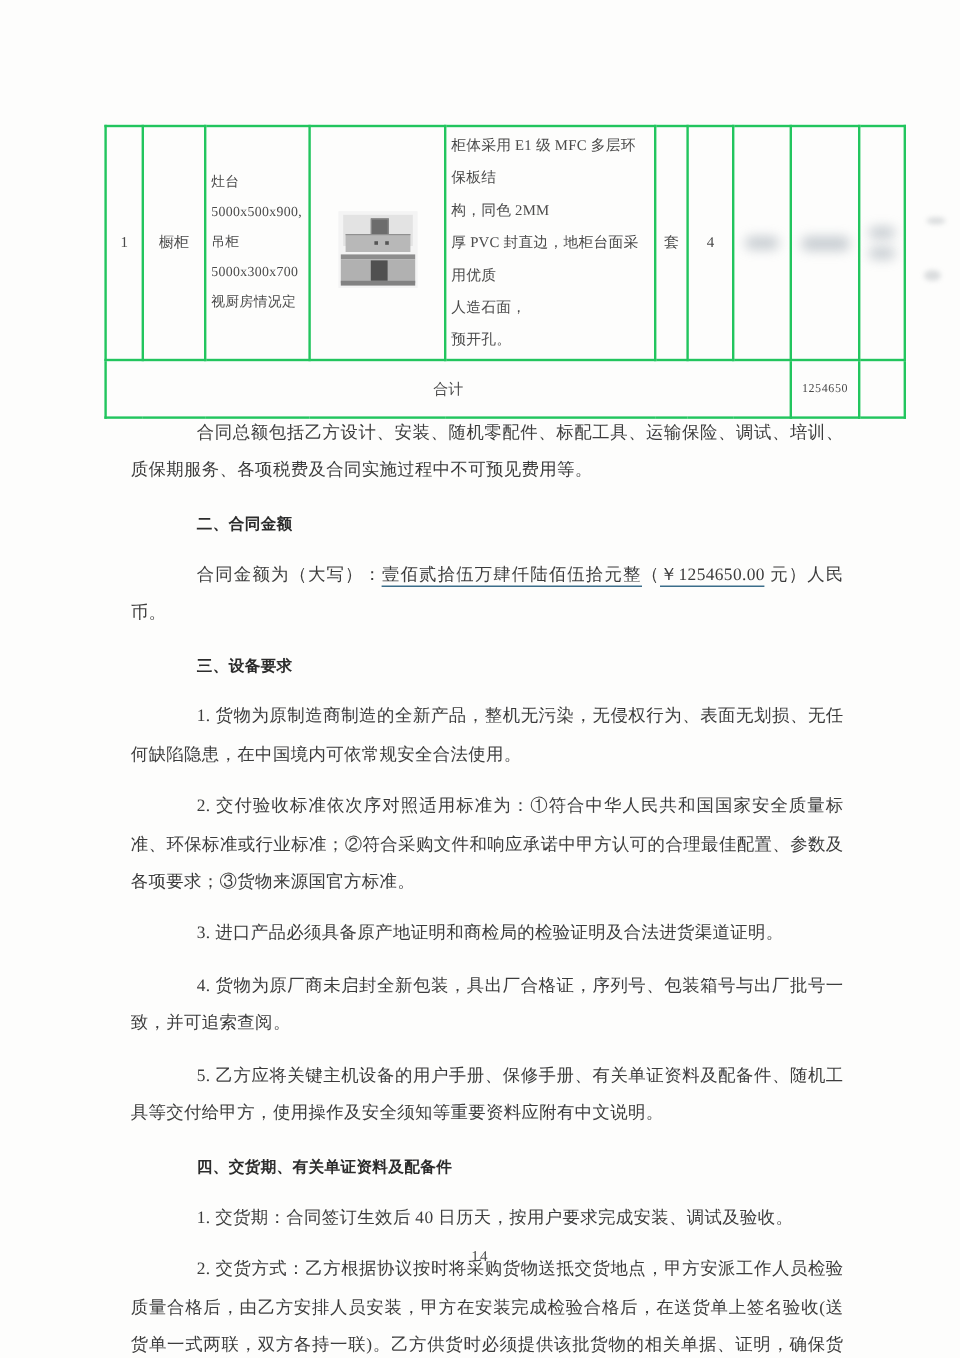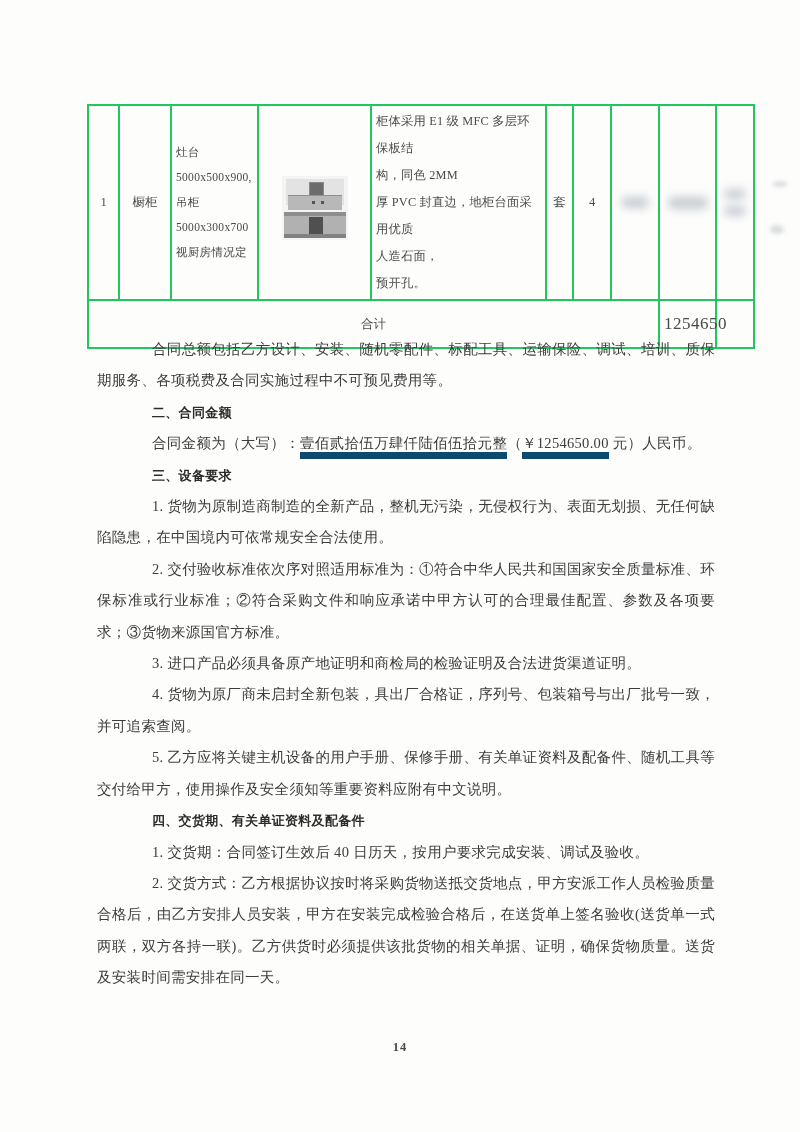--- a/index.html
+++ b/index.html
@@ -31,21 +31,21 @@
     vertical-align: middle;
     padding: 2px 4px;
   }
   .item-row td { height: 166px; }
   .total-row td { height: 48px; }
   td.c { text-align: center; }
   .spec-cell { padding-left: 8px; vertical-align: middle; }
   .spec-line { line-height: 25px; white-space: nowrap; font-size: 11.5px; letter-spacing: 0.3px; }
   .desc-cell { padding-left: 9px; padding-right: 4px; vertical-align: middle; }
   .desc-line { line-height: 27px; font-size: 12.3px; letter-spacing: 0.2px; }
-  .total-value { text-align: center; font-size: 17px; letter-spacing: 0.5px; }
+  .total-value { text-align: center; font-size: 10px; letter-spacing: 0.5px; }
 
   
   .photo-cell { vertical-align: top; }
   .photo-frame {
     position: relative;
     width: 66px; height: 64px;
     margin: 10px auto 0 auto;
     background: #f4f4f0;
     filter: blur(0.4px) grayscale(100%);
   }
@@ -77,33 +77,32 @@
     position: absolute;
     left: 97px;
     top: 334px;
     width: 618px;
     font-size: 14.5px;
     line-height: 31.4px;
     text-align: justify;
     letter-spacing: 0.3px;
     color: #3c3c3c;
   }
-  .para { text-indent: 55px; margin: 0; }
+  .para { text-indent: 55px; margin: 12px; }
   .heading { font-weight: 700; color: #2c2c2c; font-family: "Liberation Sans", "DejaVu Sans", sans-serif; font-size: 13px; }
-  .u { border-bottom: 7px solid #0c4a6e; padding-bottom: 1px; }
+  .u { border-bottom: 1px solid #0c4a6e; padding-bottom: 1px; }
 
   .page-number {
     position: absolute;
     left: 0; right: 0;
     top: 1040px;
     text-align: center;
     font-size: 12.5px;
     color: #4a4a4a;
     letter-spacing: 1px;
-    font-weight: bold;
   }
 
   
   .bleed {
     position: absolute;
     background: #9aa0a6;
     border-radius: 50%;
     filter: blur(2px);
     opacity: 0.35;
   }

